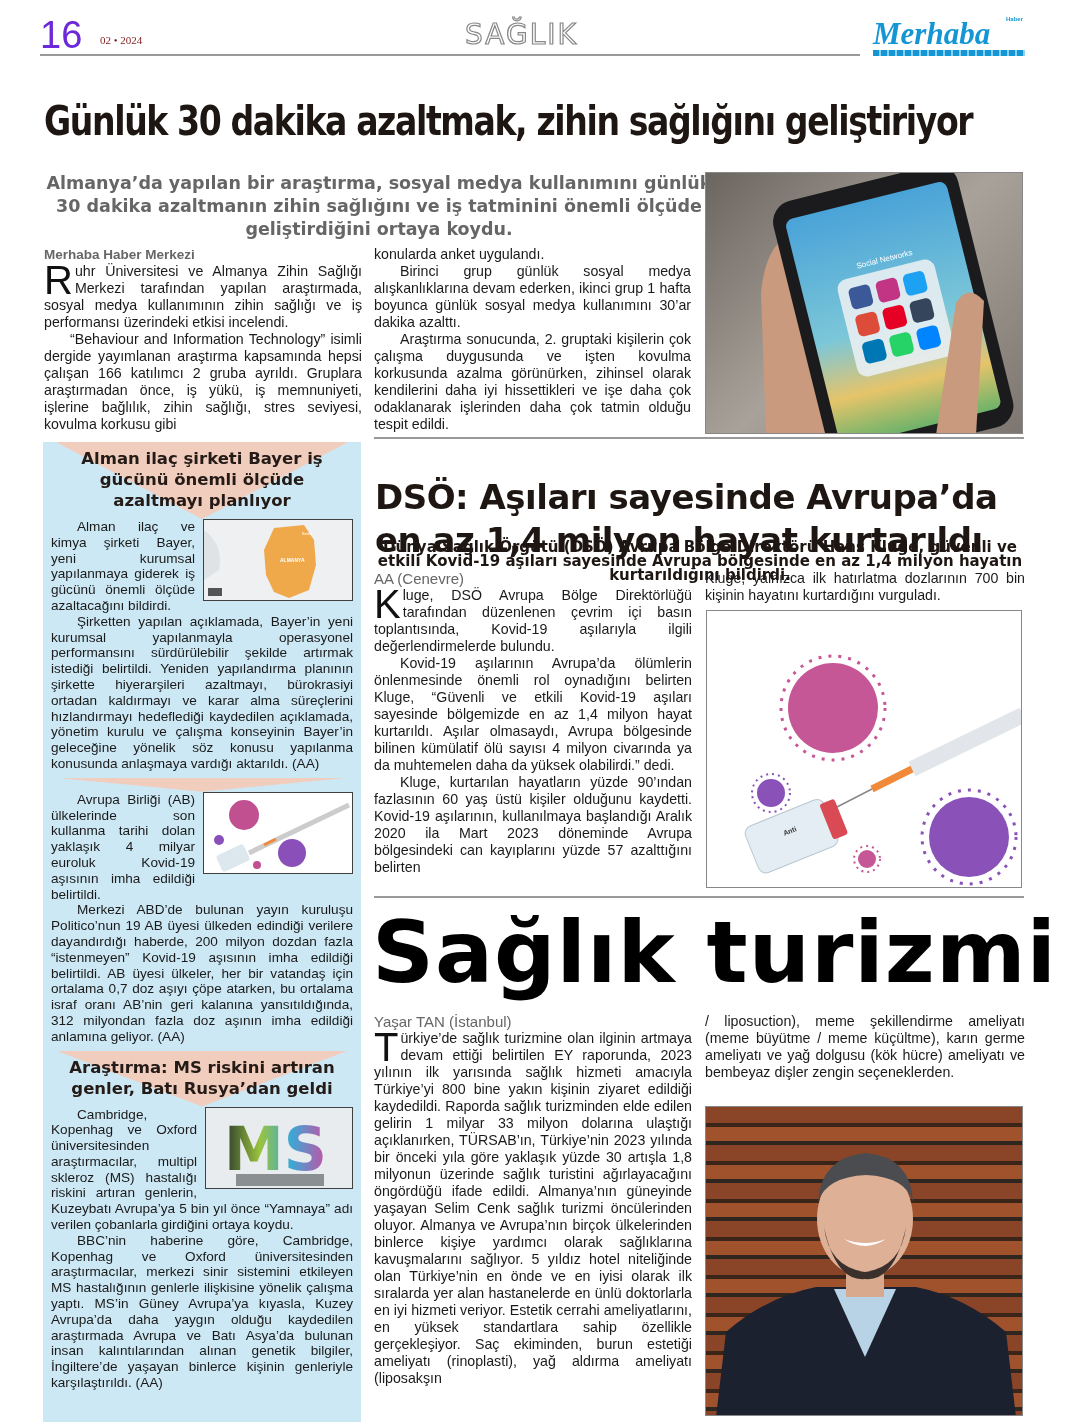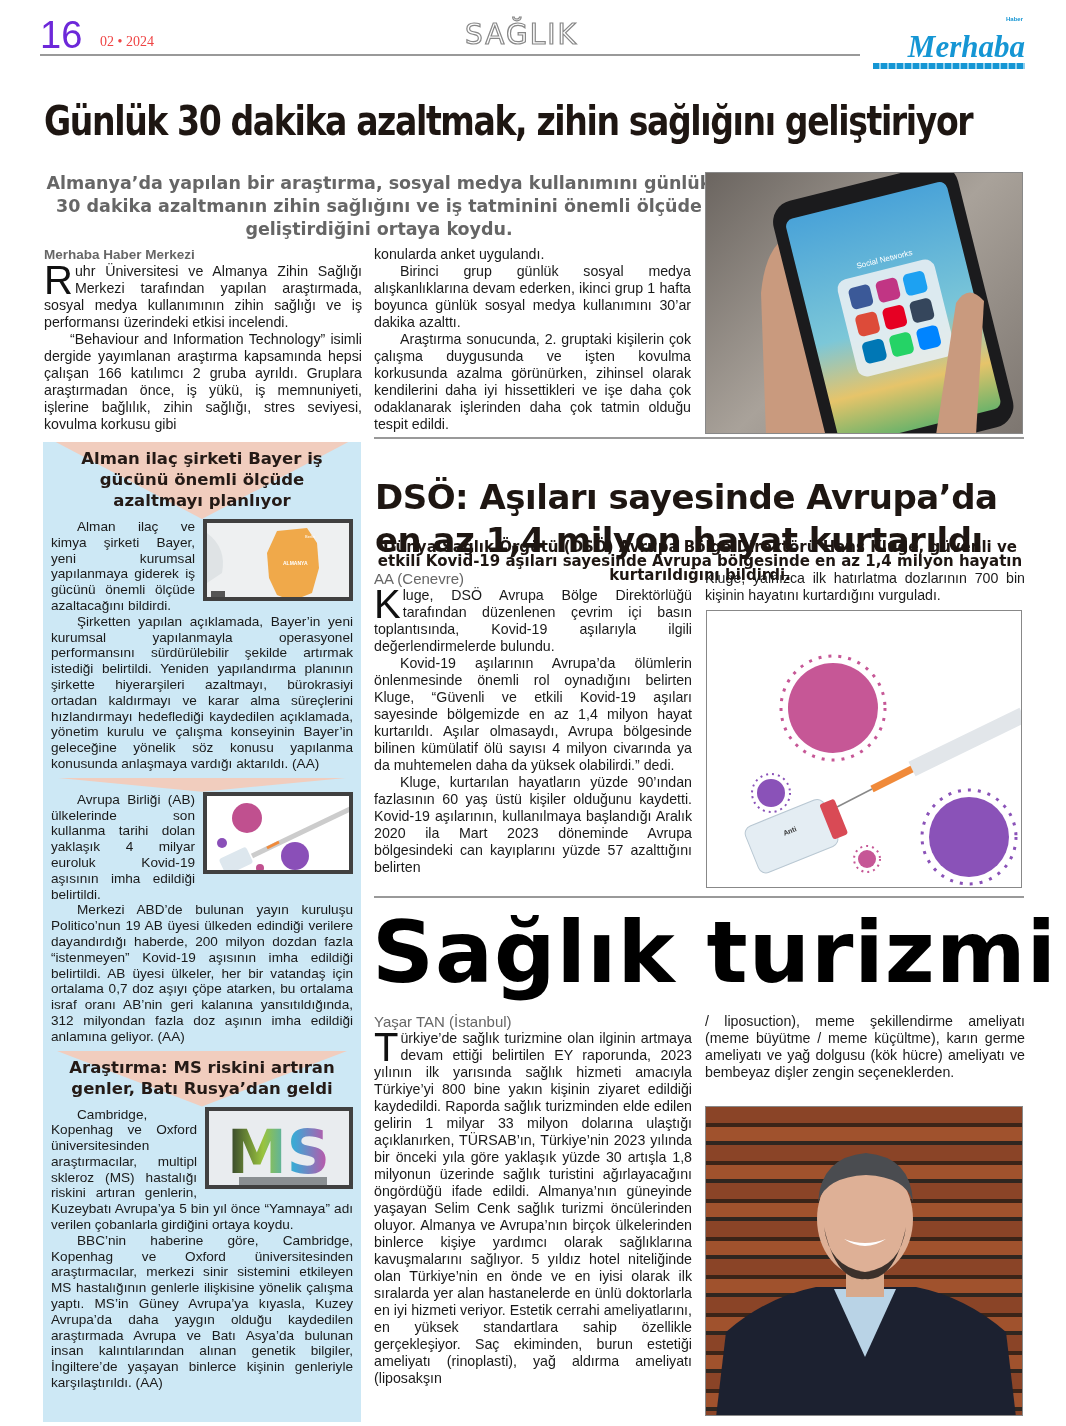--- a/index.html
+++ b/index.html
@@ -1,25 +1,25 @@
 <!DOCTYPE html>
 <html><head>
 <meta charset="utf-8">
 <style>
   * { box-sizing: border-box; margin: 0; padding: 0; }
   html, body { width: 1066px; height: 1426px; background: #ffffff; overflow: hidden; }
   body { font-family: "Liberation Sans", sans-serif; color: #1a1a1a; position: relative; }
 
   .masthead { position: absolute; left: 40px; top: 14px; width: 985px; height: 42px; }
   .page-num { position: absolute; left: 0; top: 2px; font-family: Liberation Sans, sans-serif; font-size: 38px; color: #6d28d9; line-height: 1; }
-  .page-date { position: absolute; left: 60px; top: 20px; font-family: "Liberation Serif", serif; font-size: 14px; color: #ef4444; }
+  .page-date { position: absolute; left: 60px; top: 20px; font-family: "Liberation Serif", serif; font-size: 11px; color: #7f1d1d; }
   .section-name { position: absolute; left: 425px; top: 4px; font-family: "DejaVu Sans", sans-serif; font-weight: normal; font-size: 28px; letter-spacing: 2px; color: #fff; -webkit-text-stroke: 1.2px #888; }
   .mast-rule { position: absolute; left: 0; top: 40px; width: 820px; height: 2px; background: #999; }
   .logo { position: absolute; right: 0; top: 4px; width: 152px; }
-  .logo-text { font-family: "Liberation Serif", serif; font-style: italic; font-weight: bold; font-size: 31px; color: #1596d4; line-height: 1; text-align: right; margin-top: 13px; }
+  .logo-text { font-family: "Liberation Serif", serif; font-style: italic; font-weight: bold; font-size: 31px; color: #1596d4; line-height: 1; text-align: left; }
   .logo-bar { height: 6px; background: repeating-linear-gradient(90deg, #1596d4 0 6px, #8fd0ef 6px 8px); margin-top: 1px; }
   .logo-small { position: absolute; right: 2px; top: -2px; font-size: 6px; color: #1596d4; font-weight: bold; }
 
   .main-title { position: absolute; left: 44px; top: 98px; width: 980px; font-family: "DejaVu Sans", sans-serif; font-weight: 900; font-size: 40px; letter-spacing: -1.5px; color: #1e1612; white-space: nowrap; transform: scaleX(0.92); transform-origin: left top; font-stretch: condensed; }
 
   .lead { position: absolute; left: 44px; top: 172px; width: 670px; text-align: center; font-family: "DejaVu Sans", sans-serif; font-weight: bold; font-size: 17.5px; line-height: 23px; color: #666; }
 
   .col { position: absolute; font-size: 14.2px; line-height: 17px; text-align: justify; color: #1a1a1a; }
   .col p { text-indent: 26px; }
   .col p.first { text-indent: 0; }
@@ -29,21 +29,21 @@
 
   .photo { position: absolute; border: 1px solid #888; overflow: hidden; }
   .rule-h { position: absolute; height: 2px; background: #999; }
 
   .sidebar { position: absolute; left: 43px; width: 318px; background: #cde8f5; }
   .sb-head-wrap { position: relative; padding: 6px 12px 8px; text-align: center; }
   .sb-tri { position: absolute; left: 0; top: 0; width: 100%; height: 100%; background: #f1cdbe; clip-path: polygon(4% 0, 96% 0, 50% 100%); }
   .sb-head { position: relative; font-family: "DejaVu Sans", sans-serif; font-weight: 900; font-size: 16.5px; line-height: 21px; color: #241a16; }
   .sb-body { padding: 0 8px 6px 8px; font-size: 13.6px; line-height: 15.8px; text-align: justify; }
   .sb-body p { text-indent: 26px; }
-  .sb-img { float: right; margin: 0 0 4px 8px; border: 4px solid #404040; background: #a3a3a3; overflow: hidden; }
+  .sb-img { float: right; margin: 0 0 4px 8px; border: 1px solid #404040; background: #a3a3a3; overflow: hidden; }
 
   .dso-title { position: absolute; left: 375px; top: 476px; width: 650px; text-align: left; font-family: "DejaVu Sans", sans-serif; font-weight: 700; font-size: 34px; line-height: 43px; color: #1e1612; letter-spacing: -0.5px; }
   .dso-lead { position: absolute; left: 375px; top: 540px; width: 650px; text-align: center; font-family: "DejaVu Sans", sans-serif; font-weight: bold; font-size: 15px; line-height: 14px; color: #1e1612; }
 
   .tur-title { position: absolute; left: 372px; top: 902px; width: 660px; font-family: "DejaVu Sans", sans-serif; font-weight: 900; font-size: 86px; line-height: 100px; letter-spacing: 1px; color: #000000; white-space: nowrap; }
 </style>
 </head>
 <body>
 
 <div class="masthead">

